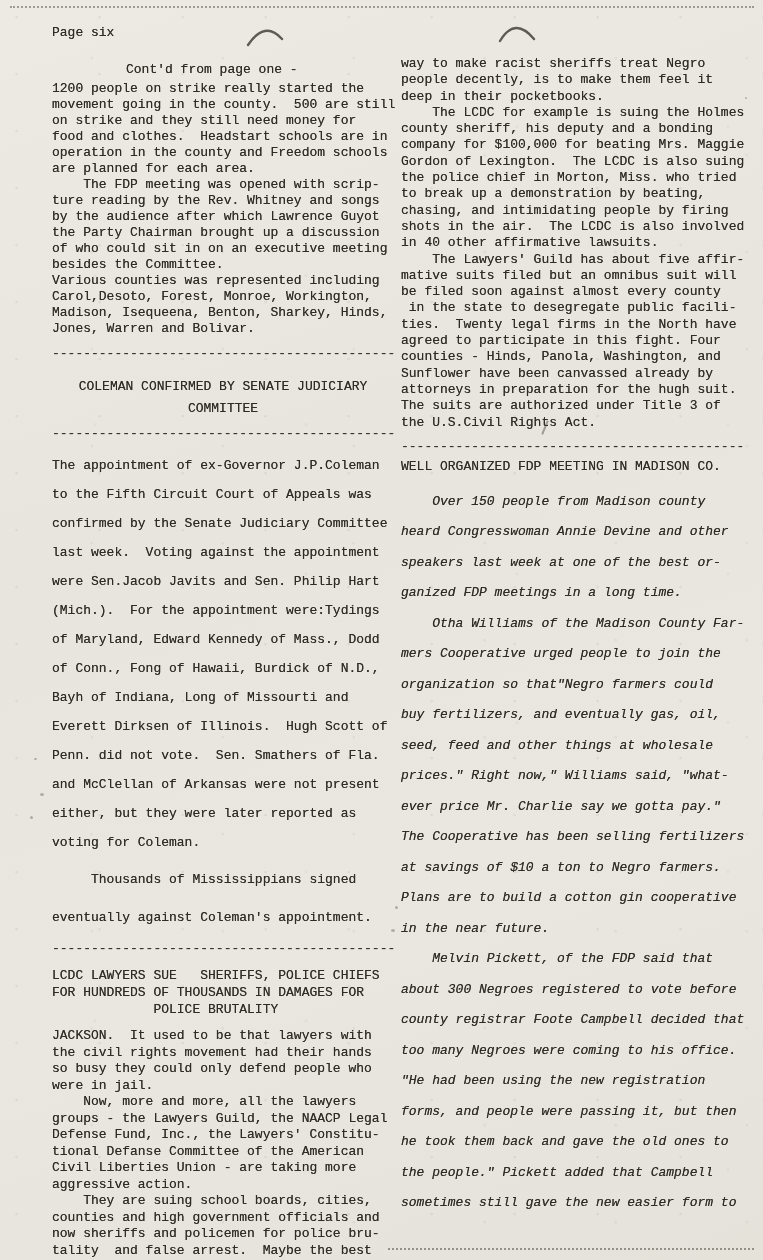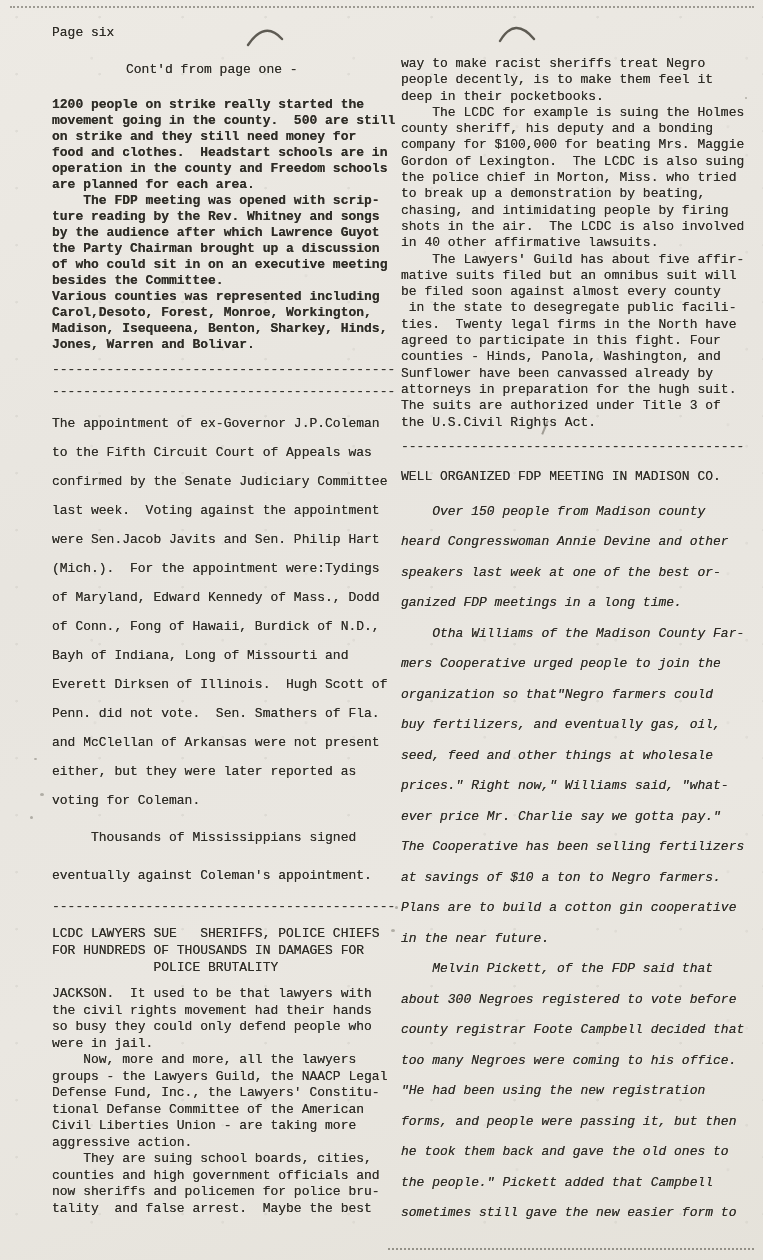--- a/index.html
+++ b/index.html
@@ -19,37 +19,37 @@
     background-size: 83px 57px, 131px 97px, 211px 149px;
   }
   .txt { font-size:13px; white-space:pre; text-shadow:0 0 .5px rgba(46,44,38,.75); }
   .col { position:absolute; }
   .col-left  { left:52px;  top:26px; width:342px; }
   .col-right { left:401px; top:56px; width:356px; }
 
   .page-number { line-height:14px; }
   .contd { line-height:14px; margin-left:74px;margin-top:23px; }
 
-  .a1 { margin-top:20px; line-height:16px;font-weight:bold; }
+  .a1 { margin-top:4px; line-height:16px; }
 
   .sep { line-height:16px; letter-spacing:0; color:#33312b; }
   .sep1 { margin-top:9px; }
   .sep2 { margin-top:6px; }
   .sep3 { margin-top:4px; }
   .sep4 { margin-top:8px; }
 
   .coleman-title { margin-top:14px; line-height:22px; text-align:center; }
   .coleman-body  { margin-top:9px;  line-height:29px; }
   .coleman-footer{ margin-top:4px;  line-height:38px; }
 
   .lcdc-title { margin-top:10px; line-height:17px; }
   .lcdc-body  { margin-top:10px; line-height:16.5px; }
 
   .single-r { line-height:16.3px; }
-  .madison-title { margin-top:14px; line-height:16px; }
+  .madison-title { margin-top:4px; line-height:16px; }
   .madison-body  { margin-top:12px; line-height:30.5px;font-style:italic; }
 
   .edge-dots { position:absolute; height:0; }
   .edge-dots.top    { left:10px;  top:6px;    width:744px; border-top:2px dotted rgba(92,90,80,.55); }
   .edge-dots.bottom { left:388px; top:1248px; width:366px; border-top:2px dotted rgba(92,90,80,.6); }
 
   .pen-mark { position:absolute; }
   .pen-mark path { stroke:#45423a; stroke-width:2.4; fill:none; stroke-linecap:round; opacity:.85; }
   .pm1 { left:245px; top:26px; width:40px; height:22px; }
   .pm2 { left:497px; top:24px; width:40px; height:22px; }
@@ -91,20 +91,22 @@
 ture reading by the Rev. Whitney and songs
 by the audience after which Lawrence Guyot
 the Party Chairman brought up a discussion
 of who could sit in on an executive meeting
 besides the Committee.
 Various counties was represented including
 Carol,Desoto, Forest, Monroe, Workington,
 Madison, Isequeena, Benton, Sharkey, Hinds,
 Jones, Warren and Bolivar.</div>
     <div class="txt sep sep1">--------------------------------------------</div>
+    <div class="txt coleman-title">COLEMAN CONFIRMED BY SENATE JUDICIARY
+COMMITTEE</div>
     <div class="txt sep sep2">--------------------------------------------</div>
     <div class="txt coleman-body">The appointment of ex-Governor J.P.Coleman
 to the Fifth Circuit Court of Appeals was
 confirmed by the Senate Judiciary Committee
 last week.  Voting against the appointment
 were Sen.Jacob Javits and Sen. Philip Hart
 (Mich.).  For the appointment were:Tydings
 of Maryland, Edward Kennedy of Mass., Dodd
 of Conn., Fong of Hawaii, Burdick of N.D.,
 Bayh of Indiana, Long of Missourti and

